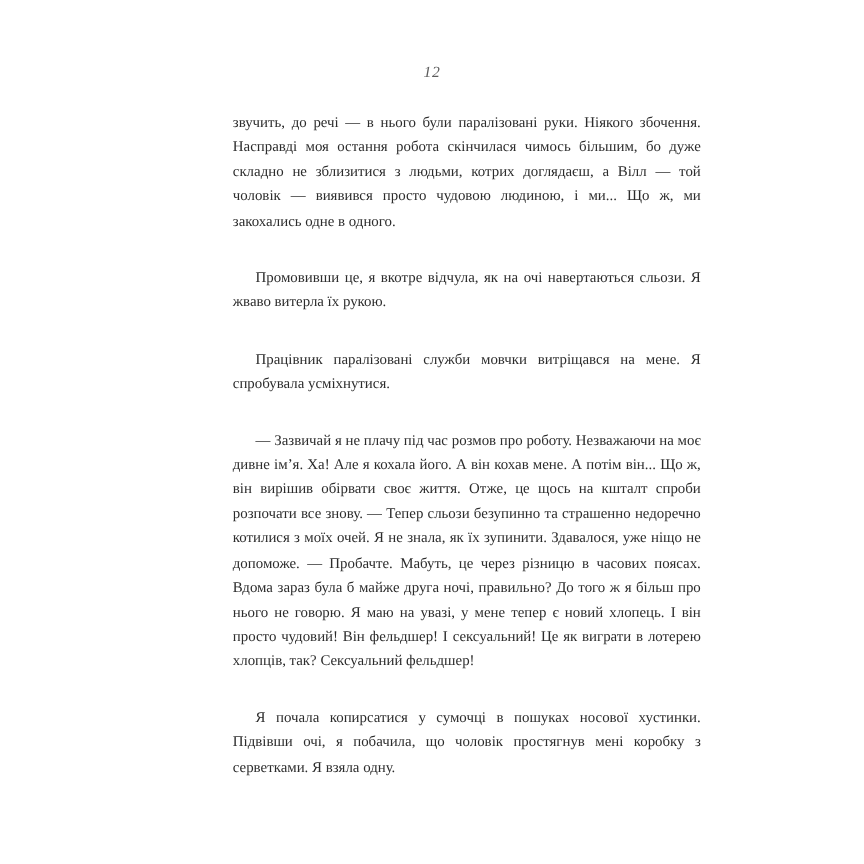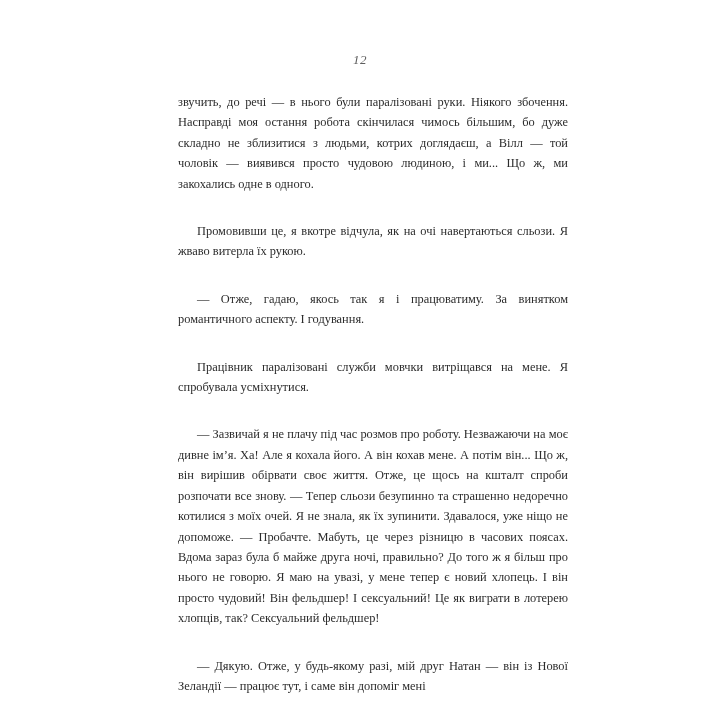--- a/index.html
+++ b/index.html
@@ -28,21 +28,21 @@
     text-align: center;
     font-family: "Liberation Serif", serif;
     font-style: italic;
     font-size: 13px;
     color: #5d5d5d;
     letter-spacing: 0.5px;
   }
   .text-block {
     position: absolute;
     top: 92px;
-    left: 178px;
+    left: 194px;
     width: 390px;
   }
   .text-block p {
     margin: 0;
     font-size: 12.4px;
     line-height: 20.4px;
     text-align: justify;
     text-align-last: left;
     color: #2c2c2c;
     hyphens: manual;
@@ -58,19 +58,18 @@
 </head>
 <body>
 
 <div class="page">
 
   <div class="page-number">12</div>
 
   <div class="text-block">
     <p class="cont">звучить, до речі — в нього були паралізовані руки. Ніяко­го збочення. Насправді моя остання робота скінчилася чи­мось більшим, бо дуже складно не зблизитися з людьми, котрих доглядаєш, а Вілл — той чоловік — виявився просто чудовою людиною, і ми... Що ж, ми закохались од­не в одного.</p>
     <p class="indent">Промовивши це, я вкотре відчула, як на очі навертають­ся сльози. Я жваво витерла їх рукою.</p>
-    <p class="indent">— Отже, гадаю, якось так я і працюватиму. За винятком романтичного аспекту. І годування.</p>
     <p class="indent">Працівник паралізовані служби мовчки витріщався на мене. Я спробувала усміхнутися.</p>
     <p class="indent">— Зазвичай я не плачу під час розмов про роботу. Незва­жаючи на моє дивне ім’я. Ха! Але я кохала його. А він кохав мене. А потім він... Що ж, він вирішив обірвати своє життя. Отже, це щось на кшталт спроби розпочати все знову. — Тепер сльози безупинно та страшенно недоречно котилися з моїх очей. Я не знала, як їх зупинити. Здавалося, уже ні­що не допоможе. — Пробачте. Мабуть, це через різницю в часових поясах. Вдома зараз була б майже друга ночі, пра­вильно? До того ж я більш про нього не говорю. Я маю на увазі, у мене тепер є новий хлопець. І він просто чудовий! Він фельдшер! І сексуальний! Це як виграти в лотерею хлопців, так? Сексуальний фельдшер!</p>
-    <p class="indent">— Дякую. Отже, у будь-якому разі, мій друг Натан — він із Нової Зеландії — працює тут, і саме він допоміг мені</p>
+    <p class="indent">Я почала копирсатися у сумочці в пошуках носової хустин­ки. Підвівши очі, я побачила, що чоловік простягнув мені коробку з серветками. Я взяла одну.</p>
   </div>
 
 </div>
 
 </body></html>

